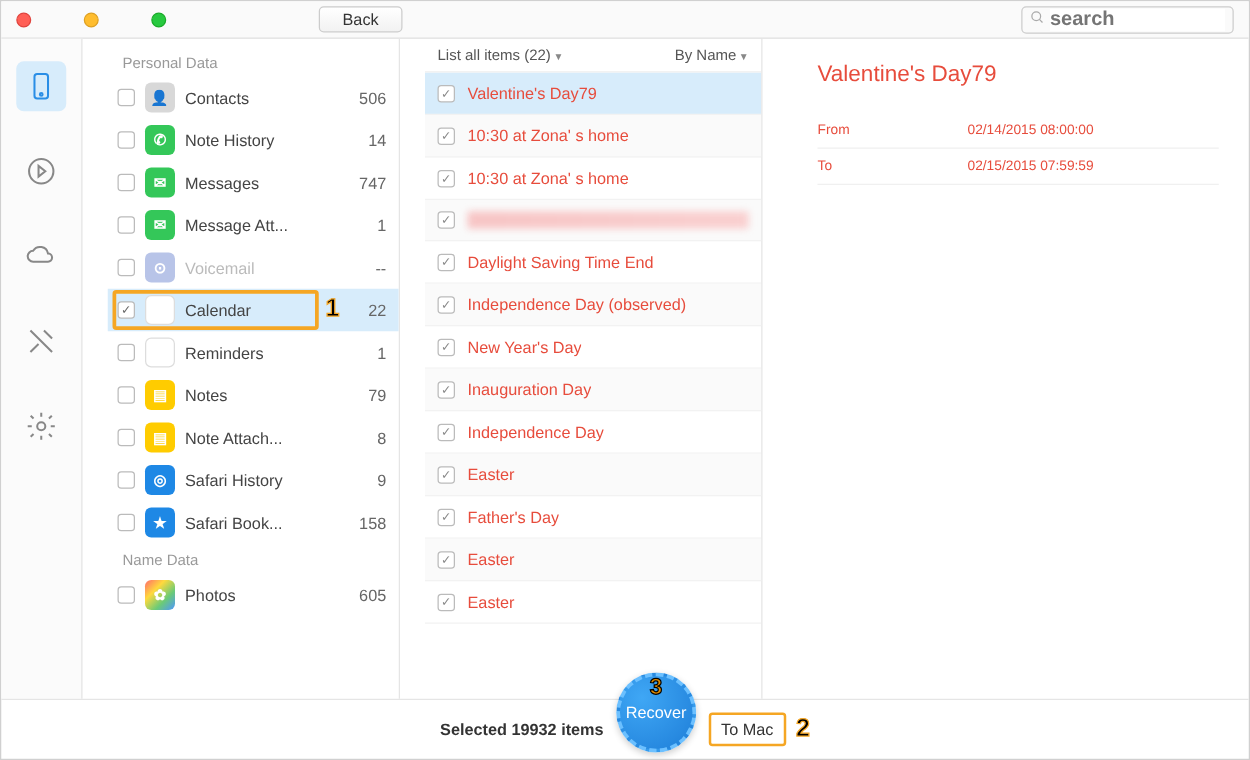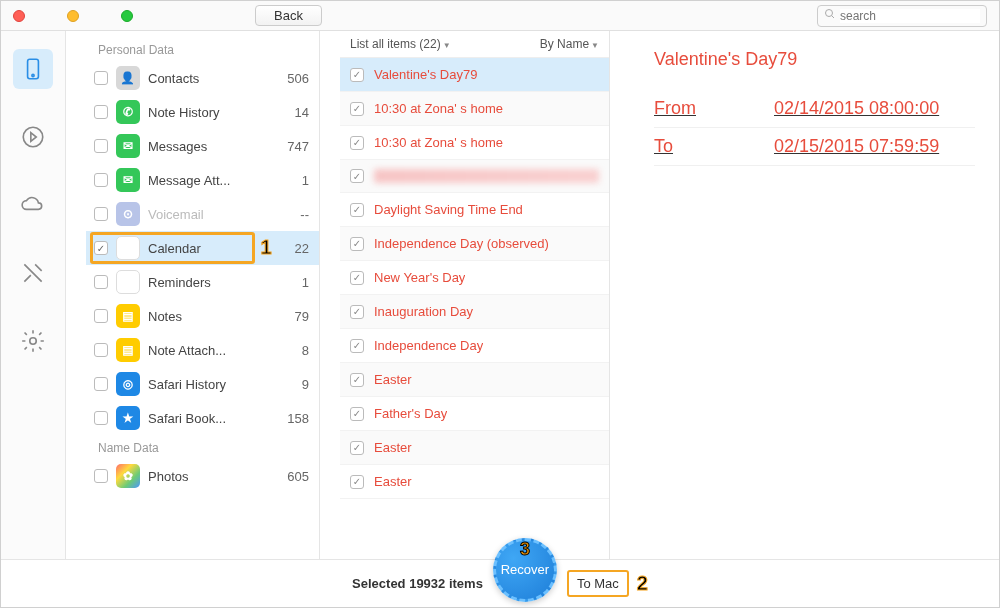--- a/index.html
+++ b/index.html
@@ -5,21 +5,21 @@
 * { box-sizing: border-box; margin: 0; padding: 0; }
 body { font-family: -apple-system, "Helvetica Neue", Arial, sans-serif; font-size: 13px; color: #333; background: #fff; width: 1000px; height: 608px; overflow: hidden; border: 1px solid #d0d0d0; }
 
 .titlebar { height: 30px; display: flex; align-items: center; padding: 0 12px; border-bottom: 1px solid #e0e0e0; background: #fafafa; gap: 36px; }
 .tl-btn { width: 12px; height: 12px; border-radius: 50%; margin-right: 6px; }
 .tl-close { background: #ff5f56; border: 1px solid #e0443e; }
 .tl-min { background: #ffbd2e; border: 1px solid #dea123; }
 .tl-max { background: #27c93f; border: 1px solid #1aab29; }
 .back-btn { margin-left: 80px; padding: 2px 18px; border: 1px solid #ccc; border-radius: 4px; background: linear-gradient(#fff,#f2f2f2); font-size: 13px; color: #333; }
 .search-wrap { margin-left: auto; width: 170px; height: 22px; border: 1px solid #ccc; border-radius: 4px; display: flex; align-items: center; padding: 0 6px; color: #aaa; }
-.search-wrap input { border: none; outline: none; width: 100%; font-size: 12px; color: #6d28d9; }
+.search-wrap input { border: none; outline: none; width: 100%; font-size: 16px; color: #6d28d9; font-weight: bold; }
 
 .main { display: flex; height: 528px; gap: 20px; }
 .iconbar { width: 65px; background: #fbfbfb; border-right: 1px solid #e5e5e5; display: flex; flex-direction: column; align-items: center; padding-top: 18px; gap: 28px; }
 .iconbar .icon { width: 40px; height: 40px; display: flex; align-items: center; justify-content: center; color: #888; }
 .iconbar .icon.active { background: #d7ecfb; border-radius: 6px; color: #2a8ee6; }
 .iconbar svg { width: 26px; height: 26px; }
 
 .sidebar { width: 234px; border-right: 1px solid #e5e5e5; overflow-y: auto; padding-top: 6px; }
 .section-label { color: #999; font-size: 12px; padding: 6px 12px 4px; }
 .cat-row { display: flex; align-items: center; padding: 5px 10px 5px 8px; gap: 8px; position: relative; }
@@ -40,21 +40,21 @@
 .listbody { flex:1; overflow-y:auto; }
 .item-row { display:flex; align-items:center; padding: 9px 10px; gap:10px; border-bottom:1px solid #f2f2f2; }
 .item-row:nth-child(even){ background:#fafafa; }
 .item-row.sel{ background:#d7ecfb; }
 .item-row .cbx2 { width:14px;height:14px;border:1px solid #bbb;border-radius:3px;background:#fff;display:flex;align-items:center;justify-content:center;font-size:10px;color:#888;}
 .item-row .itext { color:#e74c3c; font-size:13px; white-space:nowrap; overflow:hidden; text-overflow:ellipsis;}
 .blurred { filter: blur(3px); background: linear-gradient(90deg,#f7c5c5,#f9d0d0); height:14px; flex:1; border-radius:2px;}
 
 .detail { flex:1; padding: 18px 24px; }
 .detail-title { color:#e74c3c; font-size:18px; margin-bottom:20px; font-weight:400;}
-.detail-row { display:flex; padding:8px 0; border-bottom:1px solid #f0f0f0; font-size:18px;text-decoration:underline;}
+.detail-row { display:flex; padding:8px 0; border-bottom:1px solid #f0f0f0; font-size:11px;}
 .detail-row .dk { width:120px; color:#e74c3c; }
 .detail-row .dv { color:#e74c3c; }
 
 .footer { height:48px; border-top:1px solid #e5e5e5; display:flex; align-items:center; justify-content:center; position:relative; }
 .selcount { color:#333; font-size:13px; margin-right:10px;font-weight:bold;}
 .recover-btn { width:64px;height:64px;border-radius:50%;background:radial-gradient(circle at 30% 30%,#3fa7f5,#1e7ed8);display:flex;align-items:center;justify-content:center;color:#fff;font-size:13px;position:relative;top:-14px;border:3px dashed #6cc0ff;box-shadow:0 2px 6px rgba(0,0,0,.2);}
 .badge3 { position:absolute; top:-2px; left:50%; transform:translateX(-50%); font-size:18px; font-weight:bold; color:#e28b00; -webkit-text-stroke:1px #000;}
 .tomac { margin-left:10px; padding:4px 8px; border:2px solid #f5a623; border-radius:3px; font-size:13px; color:#333; position:relative;}
 .badge2 { margin-left:8px; font-size:20px; font-weight:bold; color:#000; -webkit-text-stroke:1px #f5a623;}
 

